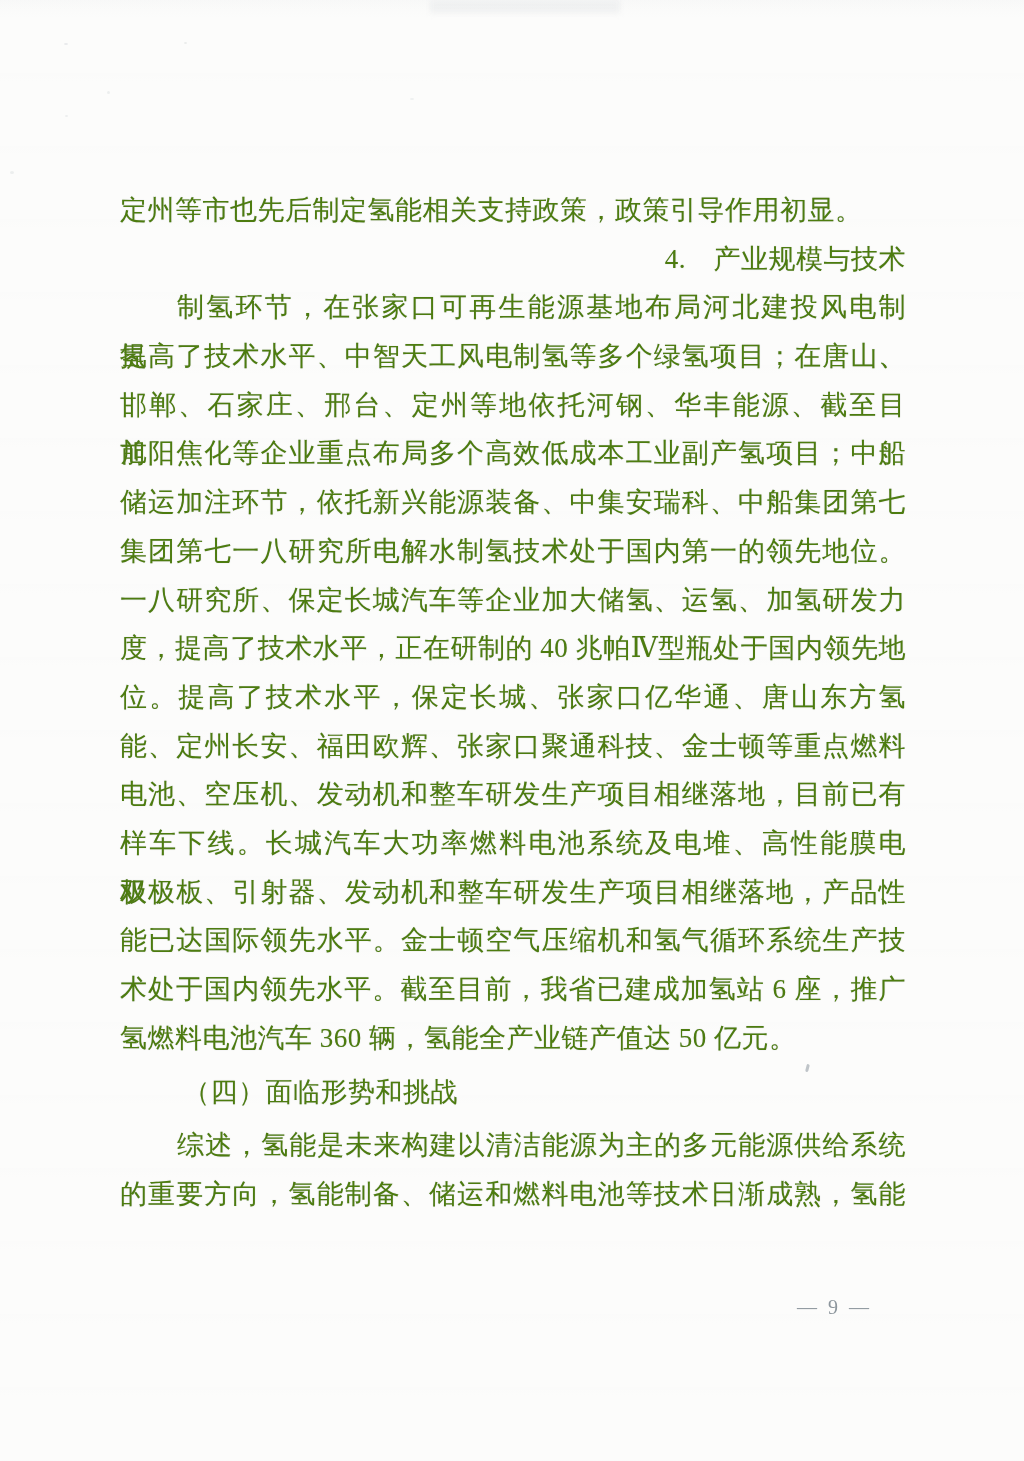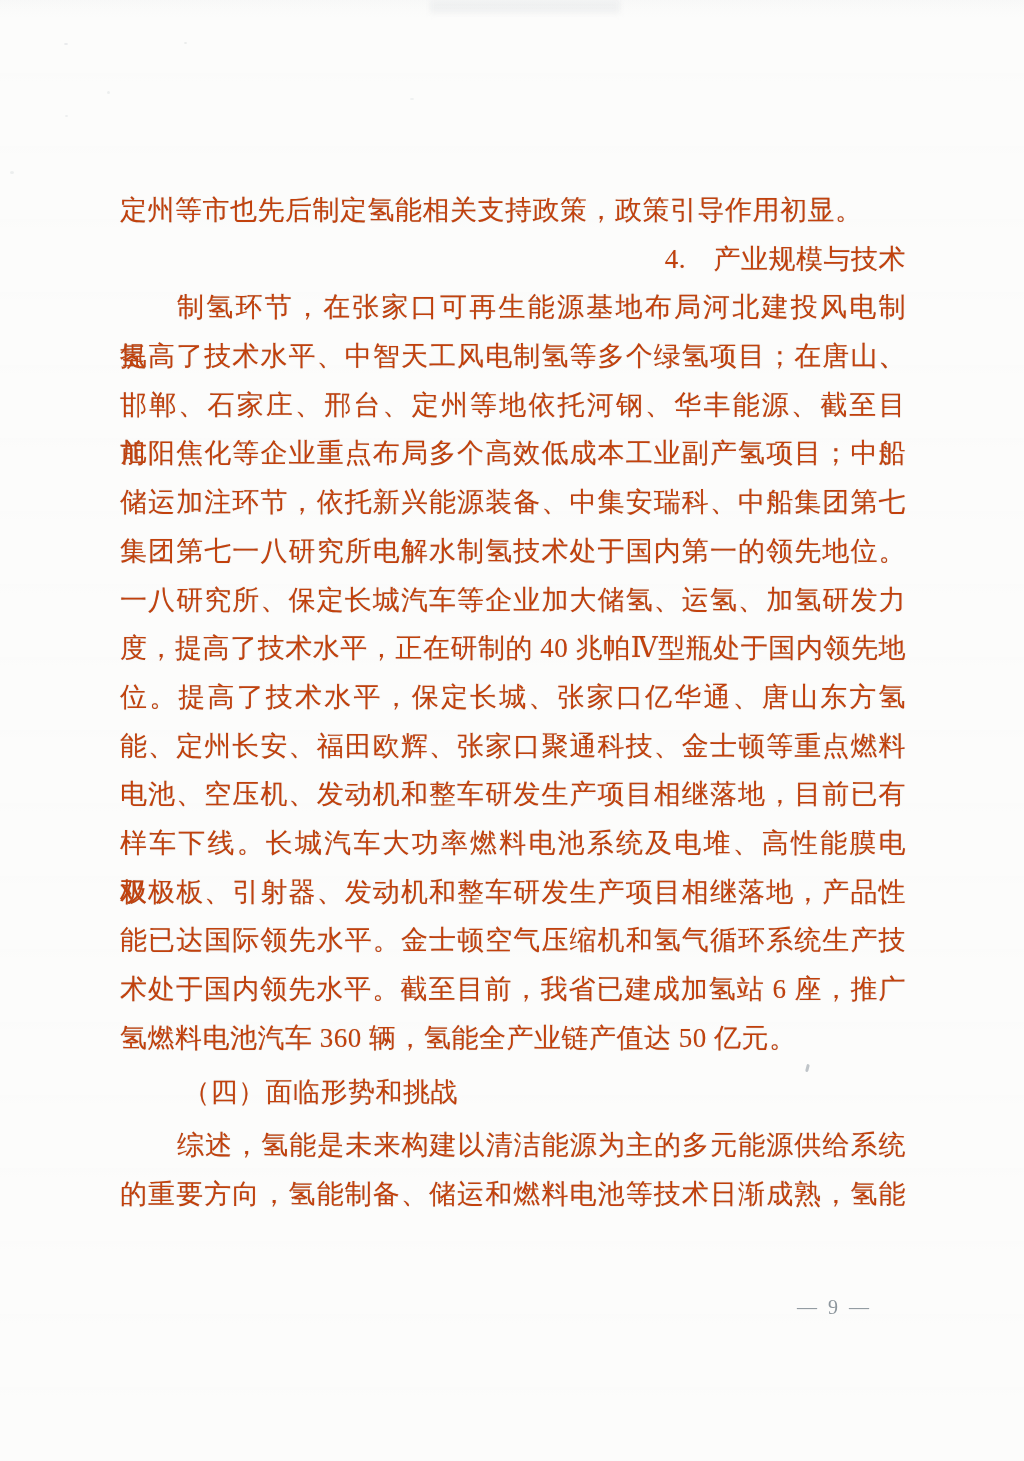--- a/index.html
+++ b/index.html
@@ -26,21 +26,21 @@
       repeating-linear-gradient(180deg,
         rgba(240,241,242,0.10) 0px, rgba(255,255,255,0) 9px, rgba(255,255,255,0) 73px);
     pointer-events: none;
   }
   .textblock {
     position: absolute;
     left: 120px;
     top: 186px;
     width: 786px;
     font-size: 27px;
-    color: #c2410c;
+    color: #4d7c0f;
   }
   .line {
     height: 48.7px;
     line-height: 48.7px;
     text-shadow: 0 0 1px rgba(118, 128, 138, 0.45);
     letter-spacing: 0.5px;
   }
   .just {
     text-align: justify;
     text-align-last: justify;

